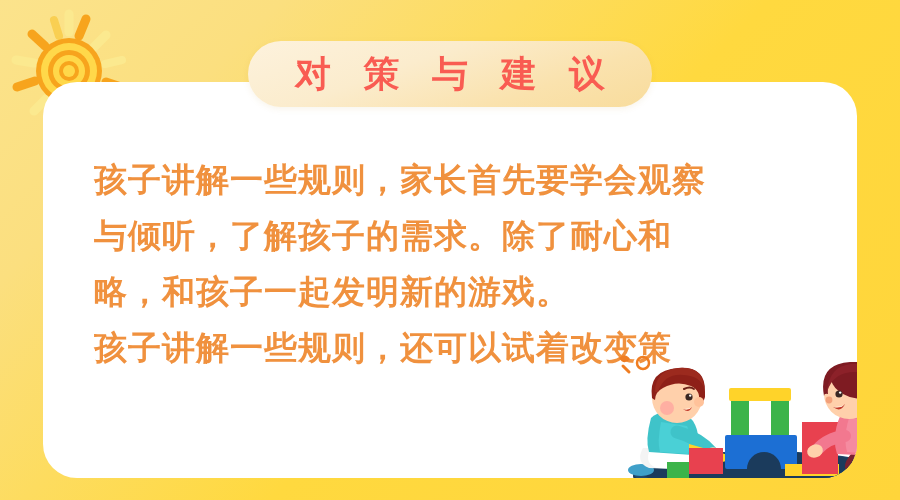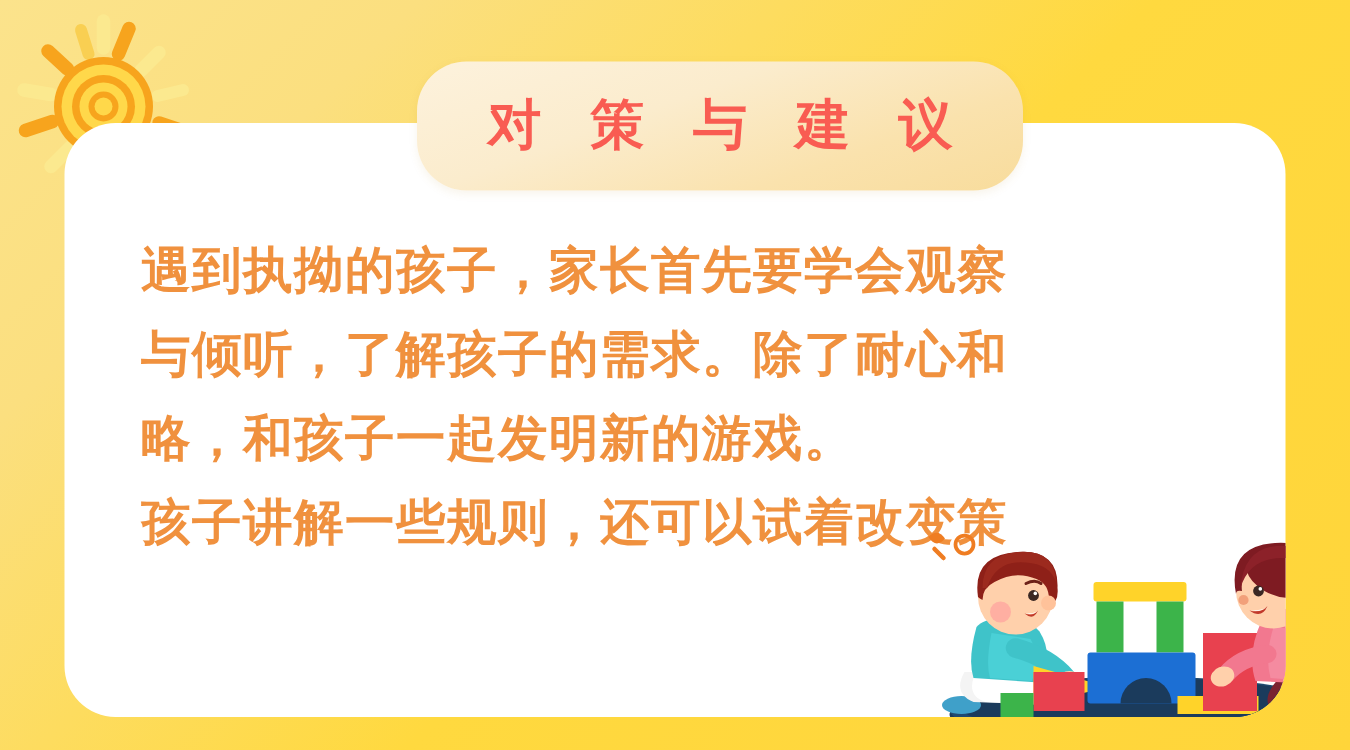--- a/index.html
+++ b/index.html
@@ -38,24 +38,24 @@
     width: 814px;
     height: 396px;
     background: #ffffff;
     border-radius: 34px;
     overflow: hidden;
   }
 
   
   .title-pill {
     position: absolute;
-    left: 278px;
+    left: 248px;
     top: 41px;
     width: 404px;
-    height: 86px;
+    height: 66px;
     border-radius: 33px;
     background: linear-gradient(160deg, #fdf2dd 0%, #fbeccd 38%, #fae2ad 72%, #f8dc9c 100%);
     box-shadow: 0 2px 6px rgba(190,150,60,0.10);
     display: flex;
     align-items: center;
     justify-content: center;
   }
   .title-text {
     font-family: "DejaVu Sans", "Liberation Sans", sans-serif;
     font-weight: bold;
@@ -121,21 +121,21 @@
     <circle cx="63" cy="63" r="28" fill="#ffd84a"></circle>
     <circle cx="63" cy="63" r="21" fill="#f7a41d"></circle>
     <circle cx="63" cy="63" r="16" fill="#ffd84a"></circle>
     <circle cx="63" cy="63" r="10" fill="#f7a41d"></circle>
     <circle cx="63" cy="63" r="6" fill="#ffd84a"></circle>
   </svg>
 
   <div class="card">
 
     <div class="body-copy" style="position:absolute;left:51px;top:70px;width:716px;">
-      <div class="body-line">遇到执拗的孩子，家长首先要学会观察</div>
+      <div class="body-line">孩子讲解一些规则，家长首先要学会观察</div>
       <div class="body-line">与倾听，了解孩子的需求。除了耐心和</div>
       <div class="body-line">略，和孩子一起发明新的游戏。</div>
       <div class="body-line">孩子讲解一些规则，还可以试着改变策</div>
     </div>
 
     <svg class="kids-illustration" style="left:572px;top:270px;" viewBox="0 0 285 148" aria-hidden="true">
 
       <g>
         <path d="M4 6 q6 -6 11 1 q-6 7 -11 -1 z" fill="#ef7d22"></path>
         <path d="M8 14 l6 6" stroke="#ef7d22" stroke-width="3" stroke-linecap="round" fill="none"></path>

